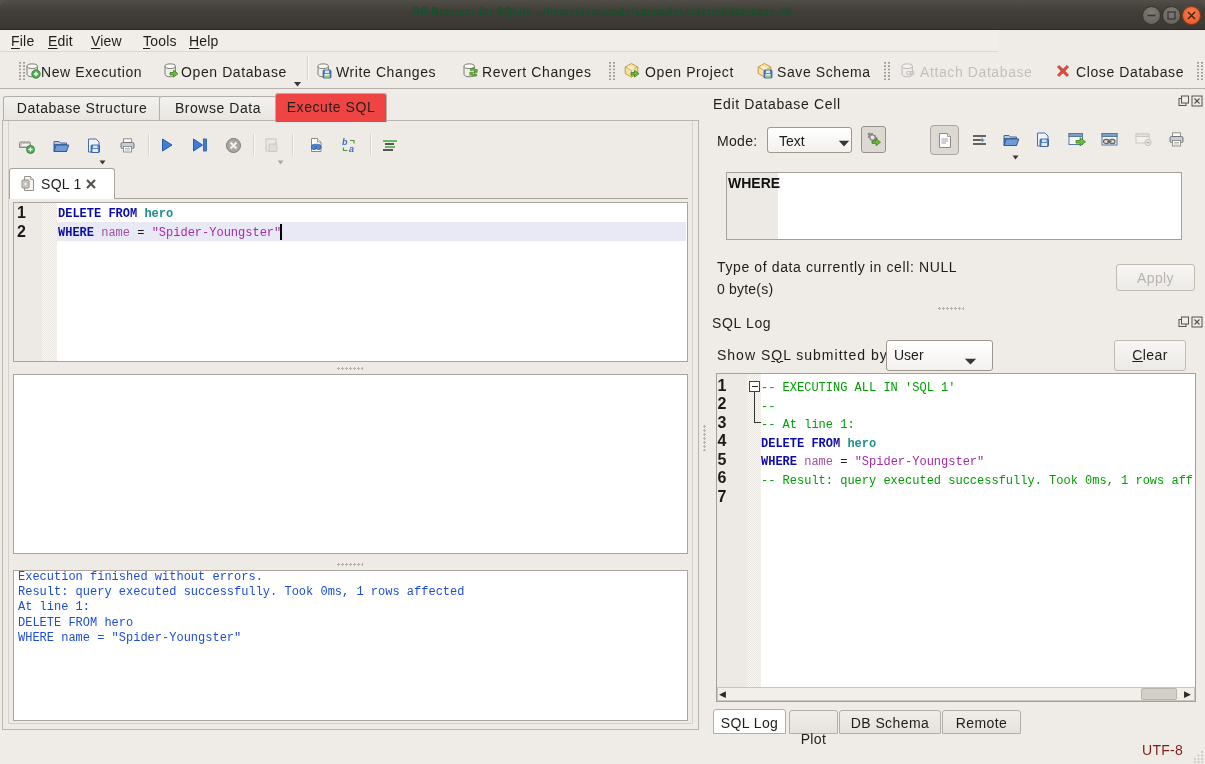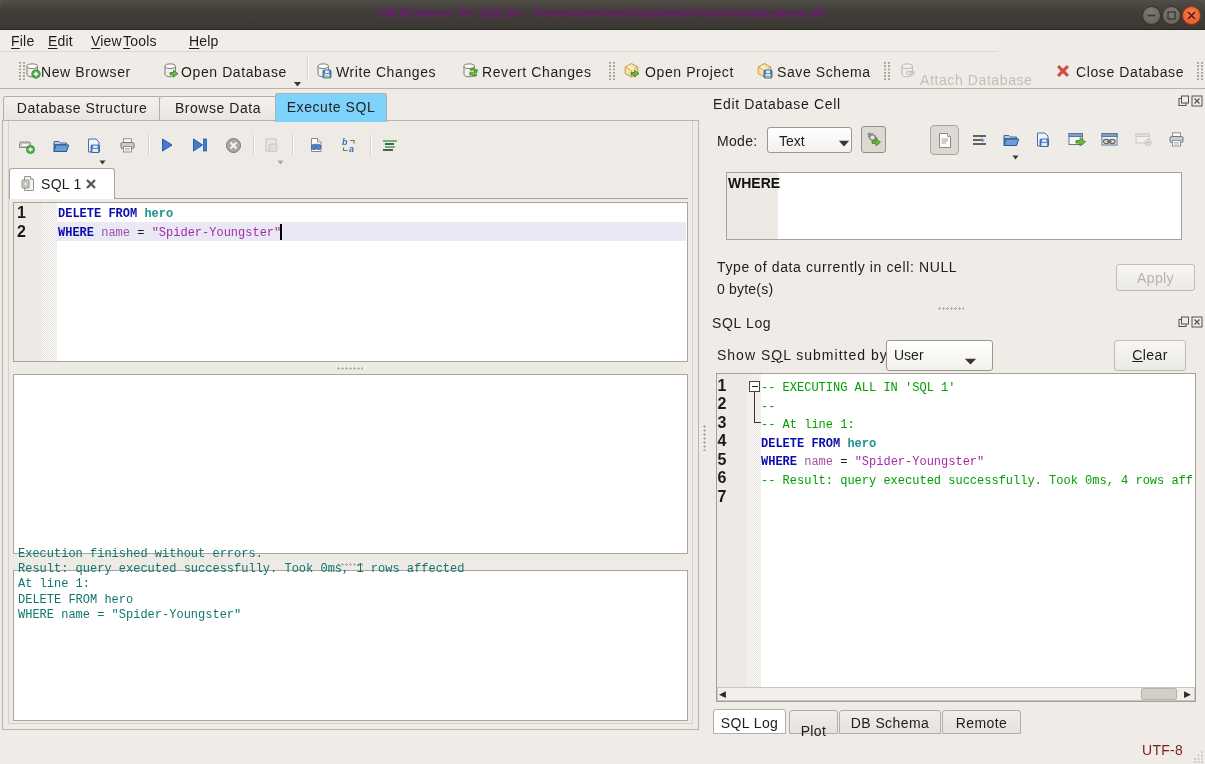--- a/index.html
+++ b/index.html
@@ -3,39 +3,39 @@
 <meta charset="utf-8">
 <style>
 html,body{margin:0;padding:0;}
 body{width:1205px;height:764px;position:relative;overflow:hidden;background:#efebe7;
      font-family:"Liberation Sans",sans-serif;font-size:14px;color:#1f1d1a;}
 .abs{position:absolute;}
 
 #titlebar{left:0;top:0;width:1205px;height:29px;
   background:linear-gradient(#514e48,#413e39 40%,#3b3833);
   border-radius:8px 8px 0 0;border-bottom:1px solid #282623;}
-#title{width:100%;text-align:center;top:6px;color:#701a75;font-weight:bold;font-size:12px;letter-spacing:0.55px;}
+#title{width:100%;text-align:center;top:6px;color:#14532d;font-weight:bold;font-size:10px;letter-spacing:0.55px;}
 .winbtn{top:5.5px;width:17px;height:17px;border-radius:50%;}
 .winbtn svg{position:absolute;left:0;top:0;}
 
 #menubar{left:0;top:30px;width:998px;height:21px;background:#f1eeea;border-bottom:1px solid #dcd8d2;}
 #menubar span{position:absolute;top:3px;font-size:14px;letter-spacing:0.2px;}
 #menubar u{text-decoration-thickness:1px;text-underline-offset:2px;}
 
 #toolbar{left:0;top:52px;width:1205px;height:36px;background:#efebe7;border-bottom:1px solid #b7b3ac;}
 .tbitem{top:64px;height:17px;line-height:17px;font-size:14px;letter-spacing:0.6px;color:#211f1c;}
-.tbgray{color:#c3bfb8;margin-top:8px;}
+.tbgray{color:#c3bfb8;}
 .handle{top:62px;width:6px;height:19px;
   background-image:radial-gradient(circle at 1px 1px,#a19c94 0.9px,transparent 1px);
   background-size:4px 3.3px;}
 .tsep{top:56px;width:1px;height:24px;background:#d7d3cc;border-right:1px solid #fbfaf8;}
 
 .mtab{top:96px;height:24px;background:linear-gradient(#f3f1ee,#e8e5e0);border:1px solid #b3aea7;
   border-bottom:none;border-radius:3px 3px 0 0;text-align:center;font-size:14px;color:#25221e;}
-.mtab.active{top:93px;height:28px;background:#7dd3fc;z-index:3;}
+.mtab.active{top:93px;height:28px;background:#ef4444;z-index:3;}
 .mtab span{display:block;margin-top:3px;letter-spacing:0.55px;}
 .mtab.active span{margin-top:5px;}
 
 #pane{left:2px;top:120px;width:697px;height:610px;background:#eeebe7;border:1px solid #b9b4ad;box-sizing:border-box;}
 #groupbox{left:8px;top:121px;width:685px;height:603px;border:1px solid #d5d1ca;border-top:none;box-sizing:border-box;}
 .frame{background:#ffffff;border:1px solid #aaa59e;box-sizing:border-box;}
 
 #edgutter{background:#edeae5;}
 .checker{background-image:conic-gradient(#e9e6e2 25%,#f9f8f6 25% 50%,#e9e6e2 50% 75%,#f9f8f6 75%);background-size:2px 2px;}
 .mono{font-family:"Liberation Mono",monospace;font-size:12px;white-space:pre;}
@@ -74,27 +74,27 @@
 <div class="abs winbtn" style="left:1182px;background:radial-gradient(circle at 50% 35%,#f97c50,#ea5420);border:1px solid #9b3a12;">
  <svg width="17" height="17">
       <path d="M5 5 L12 12 M12 5 L5 12" stroke="#4a2513" stroke-width="1.6"></path>
     </svg>
   </div>
 
 <div class="abs" id="menubar">
  <span style="left:11px"><u>F</u>ile</span>
  <span style="left:48px"><u>E</u>dit</span>
  <span style="left:91px"><u>V</u>iew</span>
- <span style="left:123px"><u>T</u>ools</span>
+ <span style="left:143px"><u>T</u>ools</span>
  <span style="left:189px"><u>H</u>elp</span>
 </div>
 
 <div class="abs" id="toolbar"></div>
 <div class="abs handle" style="left:19px"></div>
-<div class="abs tbitem" style="left:41px">New Browser</div>
+<div class="abs tbitem" style="left:41px">New Execution</div>
 <div class="abs tbitem" style="left:181px">Open Database</div>
 <div class="abs tbitem" style="left:336px">Write Changes</div>
 <div class="abs tbitem" style="left:482px">Revert Changes</div>
 <div class="abs handle" style="left:609px"></div>
 <div class="abs tbitem" style="left:645px">Open Project</div>
 <div class="abs tbitem" style="left:777px">Save Schema</div>
 <div class="abs handle" style="left:884px"></div>
 <div class="abs tbitem tbgray" style="left:920px">Attach Database</div>
 <div class="abs tbitem" style="left:1076px">Close Database</div>
 <div class="abs tsep" style="left:307px"></div>
@@ -124,21 +124,21 @@
 <div class="abs mono" style="left:58px;top:205px;line-height:19px;"><span class="kw">DELETE FROM</span> <span class="tbl">hero</span>
 <span class="kw">WHERE</span> <span class="idf">name</span> = <span class="str">"Spider-Youngster"</span></div>
 <div class="abs" style="left:280px;top:224px;width:1.5px;height:16px;background:#000;"></div>
 
 <div class="abs" style="left:337px;top:367px;width:26px;height:3px;background-image:radial-gradient(circle at 1.5px 1.5px,#b5b0a9 1px,transparent 1.1px);background-size:4px 3px;"></div>
 
 <div class="abs frame" style="left:13px;top:374px;width:675px;height:180px;"></div>
 <div class="abs" style="left:337px;top:563px;width:26px;height:3px;background-image:radial-gradient(circle at 1.5px 1.5px,#b5b0a9 1px,transparent 1.1px);background-size:4px 3px;"></div>
 
 <div class="abs frame" style="left:13px;top:570px;width:675px;height:151px;"></div>
-<div class="abs mono" style="left:18px;top:547px;line-height:15.2px;color:#0f766e;">Execution finished without errors.
+<div class="abs mono" style="left:18px;top:570px;line-height:15.2px;color:#1d4ed8;">Execution finished without errors.
 Result: query executed successfully. Took 0ms, 1 rows affected
 At line 1:
 DELETE FROM hero
 WHERE name = "Spider-Youngster"</div>
 
 <div class="abs docktitle" style="left:713px;top:96px;letter-spacing:0.65px;">Edit Database Cell</div>
 
 <div class="abs" style="left:1178px;top:94px;"><svg width="12" height="12">
       <rect x="1" y="3.5" width="7" height="7" fill="none" stroke="#56534e" stroke-width="1"></rect>
       <rect x="3.5" y="1" width="7" height="7" fill="#efebe7" stroke="#56534e" stroke-width="1"></rect>
@@ -177,37 +177,37 @@
 
 <div class="abs" style="left:716px;top:373px;width:480px;height:329px;background:#fff;border:1px solid #a5a09a;box-sizing:border-box;overflow:hidden;"></div>
 <div class="abs" style="left:717px;top:374px;width:29.5px;height:313px;background:#edeae5;"></div>
 <div class="abs checker" style="left:746.5px;top:374px;width:14px;height:313px;"></div>
 <div class="abs lnum" style="left:717.5px;top:376.5px;line-height:18.5px;">1<br>2<br>3<br>4<br>5<br>6<br>7</div>
 <div class="abs mono" style="left:761px;top:379px;line-height:18.5px;"><span class="cmt">-- EXECUTING ALL IN 'SQL 1'</span>
 <span class="cmt">--</span>
 <span class="cmt">-- At line 1:</span>
 <span class="kw">DELETE FROM</span> <span class="tbl">hero</span>
 <span class="kw">WHERE</span> <span class="idf">name</span> = <span class="str">"Spider-Youngster"</span>
-<span class="cmt">-- Result: query executed successfully. Took 0ms, 4 rows aff</span></div>
+<span class="cmt">-- Result: query executed successfully. Took 0ms, 1 rows aff</span></div>
 
 <div class="abs" style="left:749px;top:381px;width:11px;height:11px;border:1px solid #444;background:#fff;z-index:2;box-sizing:border-box;"></div>
 <div class="abs" style="left:751.5px;top:386px;width:6px;height:1.2px;background:#222;z-index:2;"></div>
 <div class="abs" style="left:754px;top:392px;width:1.2px;height:31px;background:#333;"></div>
 <div class="abs" style="left:754px;top:422px;width:7px;height:1.2px;background:#333;"></div>
 
 <div class="abs sbtrack" style="left:717px;top:687px;width:478px;height:14px;"></div>
 <div class="abs sbthumb" style="left:1141px;top:688px;width:36px;height:12px;background:#d2cfc9;border:1px solid #b8b4ad;"></div>
 <div class="abs" style="left:719px;top:689px;font-size:9px;color:#2c2a27;">◀</div>
 <div class="abs" style="left:1184px;top:689px;font-size:9px;color:#2c2a27;">▶</div>
 
 <div class="abs btab active" style="left:713px;top:709px;width:73px;height:25px;">
     <span style="display:block;margin-top:5px;letter-spacing:0.4px;">SQL Log</span>
   </div>
 <div class="abs btab" style="left:789px;top:710px;width:49px;height:24px;">
-    <span style="display:block;margin-top:12px;letter-spacing:0.4px;">Plot</span>
+    <span style="display:block;margin-top:20px;letter-spacing:0.4px;">Plot</span>
   </div>
 <div class="abs btab" style="left:839px;top:710px;width:102px;height:24px;">
     <span style="display:block;margin-top:4px;letter-spacing:0.4px;">DB Schema</span>
   </div>
 <div class="abs btab" style="left:942px;top:710px;width:79px;height:24px;">
     <span style="display:block;margin-top:4px;letter-spacing:0.4px;">Remote</span>
   </div>
 
 <div class="abs" style="left:1142px;top:742px;font-size:14px;color:#7f1d1d;letter-spacing:0.3px;">UTF-8</div>
 

